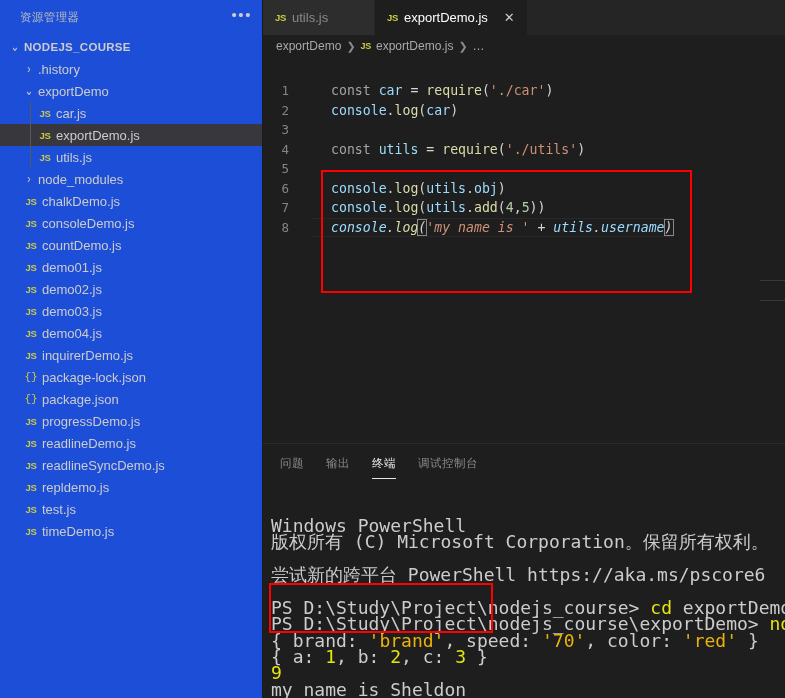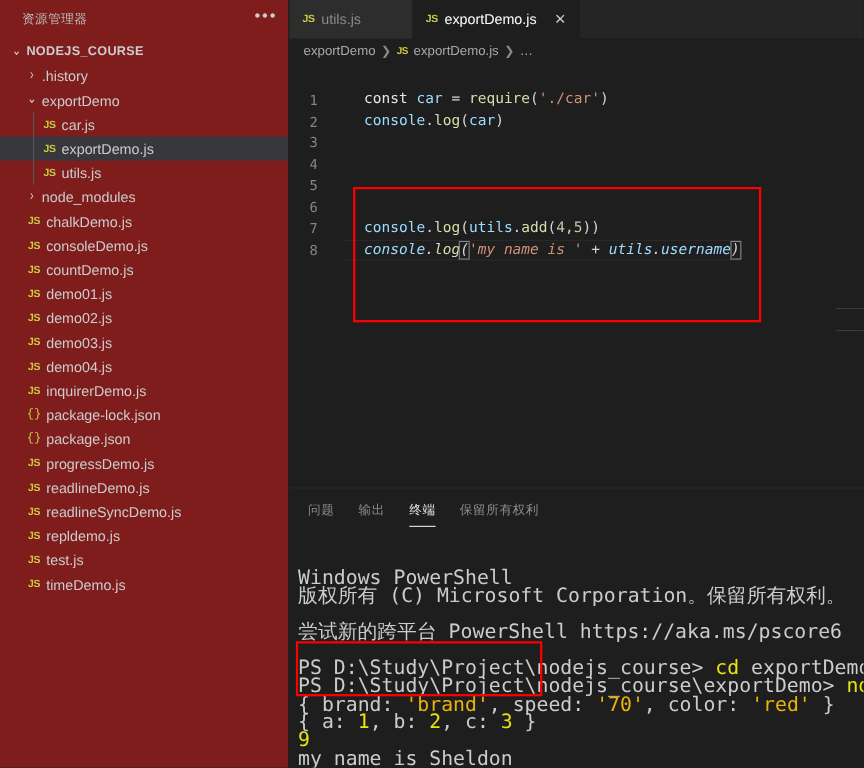--- a/index.html
+++ b/index.html
@@ -7,21 +7,21 @@
     width: 785px; height: 698px;
     background: #1e1e1e;
     font-family: "Liberation Sans", sans-serif;
     overflow: hidden;
   }
   .app { display: flex; width: 785px; height: 698px; }
 
   
   .sidebar {
     width: 263px; height: 698px;
-    background: #7f1d1d;
+    background: #1d4ed8;
     flex: 0 0 263px;
     display: flex; flex-direction: column;
     border-right: 1px solid #1b1b1c;
   }
   .sidebar-header {
     height: 35px; flex: 0 0 35px;
     display: flex; align-items: center;
     padding: 0 10px 0 20px;
     color: #bbbbbb; font-size: 11.5px; letter-spacing: .4px;
   }
@@ -91,21 +91,21 @@
   .cline { height: 19.5px; display: flex; white-space: pre; }
   .lnum {
     flex: 0 0 48px; width: 48px; text-align: right;
     color: #858585; padding-right: 22px; font-size: 12.5px;
   }
   .ctext { color: #d4d4d4; padding-left: 20px; }
   .cline.current .ctext {
     box-shadow: inset 0 1px 0 #282828, inset 0 -1px 0 #282828;
     font-style: italic;
   }
-  .kw   { color: #e5e5e5; margin-top: 32px; }
+  .kw   { color: #a3a3a3; margin-top: 32px; }
   .var  { color: #9cdcfe; }
   .fn   { color: #dcdcaa; }
   .str  { color: #ce9178; }
   .num  { color: #b5cea8; }
   .op   { color: #d4d4d4; }
   .brk  { outline: 1px solid #888888; }
   .redbox {
     position: absolute; border: 2px solid #ff0000;
     pointer-events: none;
   }
@@ -275,37 +275,37 @@
       <span>exportDemo.js</span>
       <span class="sep">❯</span>
       <span>…</span>
     </div>
 
     <div class="editor">
       <div class="code-area" id="code-area">
           <div class="cline"><span class="lnum">1</span><span class="ctext"><span class="kw">const</span><span class="op"> </span><span class="var">car</span><span class="op"> = </span><span class="fn">require</span><span class="op">(</span><span class="str">'./car'</span><span class="op">)</span></span></div>
           <div class="cline"><span class="lnum">2</span><span class="ctext"><span class="var">console</span><span class="op">.</span><span class="fn">log</span><span class="op">(</span><span class="var">car</span><span class="op">)</span></span></div>
           <div class="cline"><span class="lnum">3</span><span class="ctext"></span></div>
-          <div class="cline"><span class="lnum">4</span></div>
+          <div class="cline"><span class="lnum">4</span><span class="ctext"><span class="kw">const</span><span class="op"> </span><span class="var">utils</span><span class="op"> = </span><span class="fn">require</span><span class="op">(</span><span class="str">'./utils'</span><span class="op">)</span></span></div>
           <div class="cline"><span class="lnum">5</span><span class="ctext"></span></div>
-          <div class="cline"><span class="lnum">6</span></div>
+          <div class="cline"><span class="lnum">6</span><span class="ctext"><span class="var">console</span><span class="op">.</span><span class="fn">log</span><span class="op">(</span><span class="var">utils</span><span class="op">.</span><span class="var">obj</span><span class="op">)</span></span></div>
           <div class="cline"><span class="lnum">7</span><span class="ctext"><span class="var">console</span><span class="op">.</span><span class="fn">log</span><span class="op">(</span><span class="var">utils</span><span class="op">.</span><span class="fn">add</span><span class="op">(</span><span class="num">4</span><span class="op">,</span><span class="num">5</span><span class="op">))</span></span></div>
           <div class="cline current"><span class="lnum">8</span><span class="ctext"><span class="var">console</span><span class="op">.</span><span class="fn">log</span><span class="op brk">(</span><span class="str">'my name is '</span><span class="op"> + </span><span class="var">utils</span><span class="op">.</span><span class="var">username</span><span class="op brk">)</span></span></div>
         </div>
       <div class="redbox" id="editor-redbox" style="left: 58px; top: 113px; width: 371px; height: 123px; border-color: rgb(255, 0, 0);"></div>
       <div class="ovr-rule" style="top:223px; width:205px;"></div>
       <div class="ovr-rule" style="top:243px; width:205px;"></div>
     </div>
 
     <div class="panel">
       <div class="panel-tabs">
         <div class="ptab">问题</div>
         <div class="ptab">输出</div>
         <div class="ptab active">终端</div>
-        <div class="ptab">保留所有权利</div>
+        <div class="ptab">调试控制台</div>
       </div>
       <div class="terminal">
         <div id="term-lines"><div class="tline"><span>Windows PowerShell</span></div><div class="tline"><span>版权所有 (C) Microsoft Corporation。保留所有权利。</span></div><div class="tline"><span>​</span></div><div class="tline"><span>尝试新的跨平台 PowerShell https://aka.ms/pscore6</span></div><div class="tline"><span>​</span></div><div class="tline"><span>PS D:\Study\Project\nodejs_course&gt; </span><span class="t-yellow">cd</span><span> exportDemo</span></div><div class="tline"><span>PS D:\Study\Project\nodejs_course\exportDemo&gt; </span><span class="t-yellow">node</span><span> exportDemo.js</span></div><div class="tline"><span>{ brand: </span><span class="t-green">'brand'</span><span>, speed: </span><span class="t-green">'70'</span><span>, color: </span><span class="t-green">'red'</span><span> }</span></div><div class="tline"><span>{ a: </span><span class="t-yellow">1</span><span>, b: </span><span class="t-yellow">2</span><span>, c: </span><span class="t-yellow">3</span><span> }</span></div><div class="tline"><span class="t-yellow">9</span></div><div class="tline"><span>my name is Sheldon</span></div></div>
         <div class="redbox" style="left: 6px; top: 104px; width: 224px; height: 50px; border-color: rgb(255, 0, 0);"></div>
       </div>
     </div>
 
   </div>
 </div>
 

